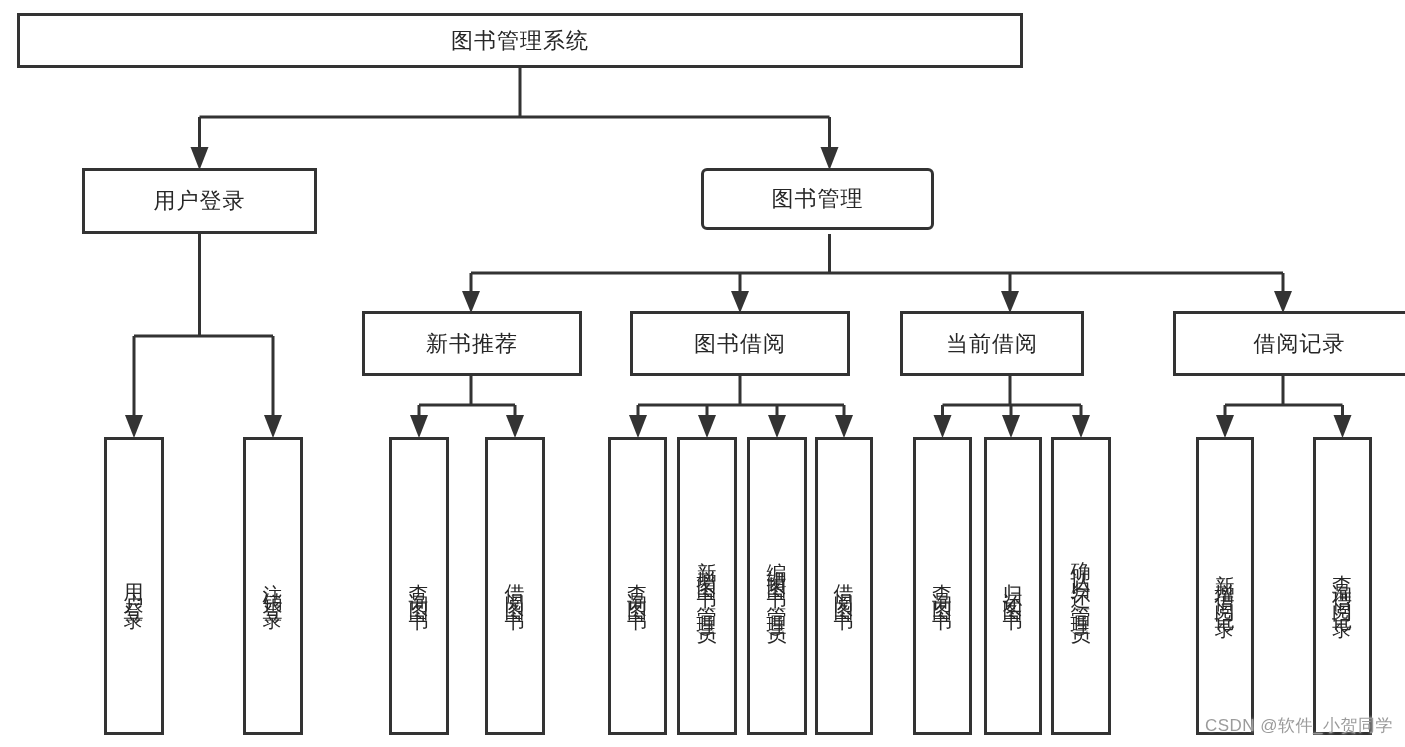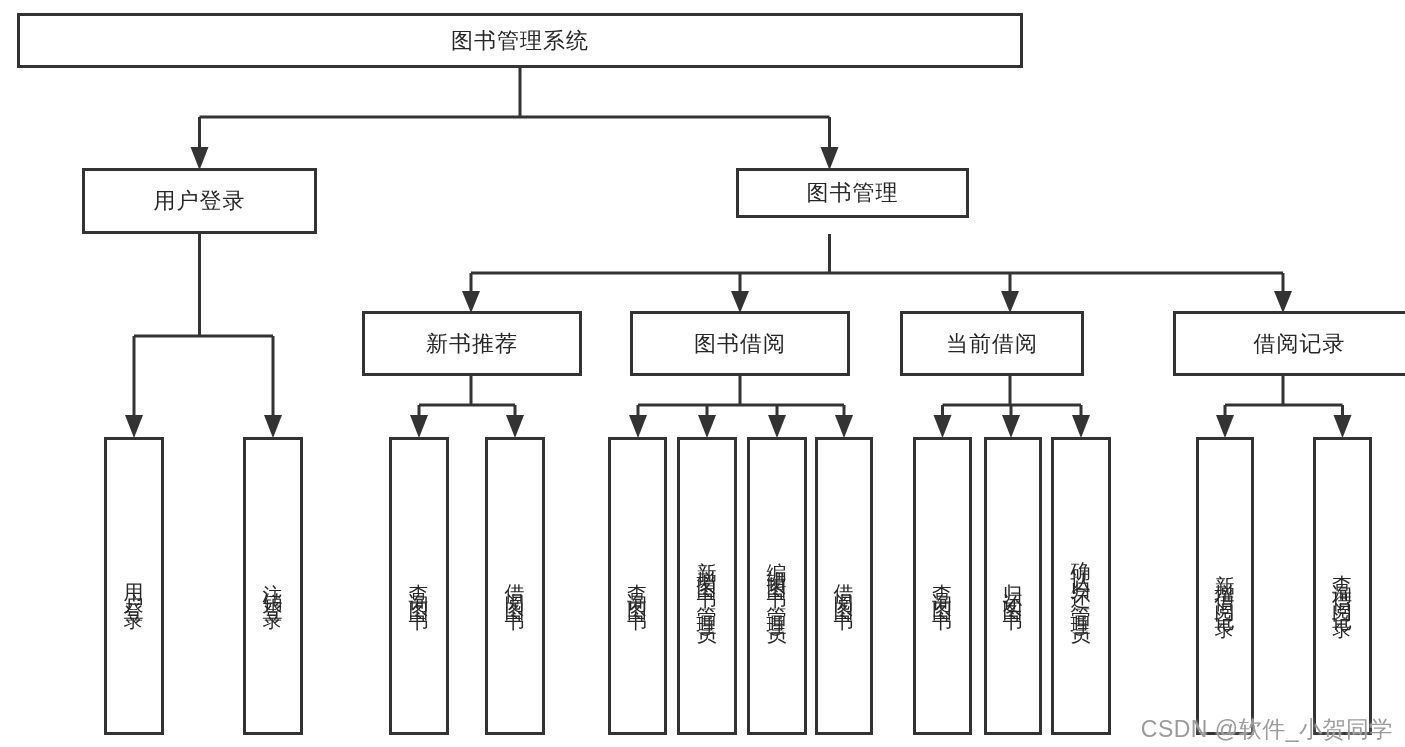--- a/index.html
+++ b/index.html
@@ -30,21 +30,21 @@
     writing-mode:vertical-rl;
     text-orientation:mixed;
     font-size:20px;
     letter-spacing:9px;
     line-height:1;
   }
   .watermark{
     position:absolute;
     top:714px;
     right:12px;
-    font-size:23px;
+    font-size:17px;
     color:#9b9b9b;
     letter-spacing:0.5px;
     text-shadow:0 0 3px #ffffff;
     white-space:nowrap;
   }
 </style>
 </head>
 <body>
 
 <div class="canvas">
@@ -75,21 +75,21 @@
     <polygon points="933.5,415 951.5,415 942.5,438"></polygon>
     <polygon points="1002,415 1020,415 1011,438"></polygon>
     <polygon points="1072,415 1090,415 1081,438"></polygon>
     <polygon points="1216,415 1234,415 1225,438"></polygon>
     <polygon points="1333.5,415 1351.5,415 1342.5,438"></polygon>
   </svg>
 
   <div class="node" style="left:17px;top:13px;width:1006px;height:55px;">图书管理系统</div>
 
   <div class="node" style="left:82px;top:168px;width:235px;height:66px;">用户登录</div>
-  <div class="node" style="left:736px;top:168px;width:233px;height:50px;">图书管理</div>
+  <div class="node" style="left:701px;top:168px;width:233px;height:62px;border-radius:6px;">图书管理</div>
 
   <div class="node" style="left:630px;top:311px;width:220px;height:65px;">图书借阅</div>
   <div class="node" style="left:362px;top:311px;width:220px;height:65px;">新书推荐</div>
   <div class="node" style="left:900px;top:311px;width:184px;height:65px;">当前借阅</div>
   <div class="node" style="left:1173px;top:311px;width:253px;height:65px;">借阅记录</div>
 
   <div class="node leaf" style="left:104px;top:437px;width:60px;height:298px;">用户登录</div>
   <div class="node leaf" style="left:243px;top:437px;width:60px;height:298px;">注销登录</div>
 
   <div class="node leaf" style="left:389px;top:437px;width:60px;height:298px;">查询图书</div>

